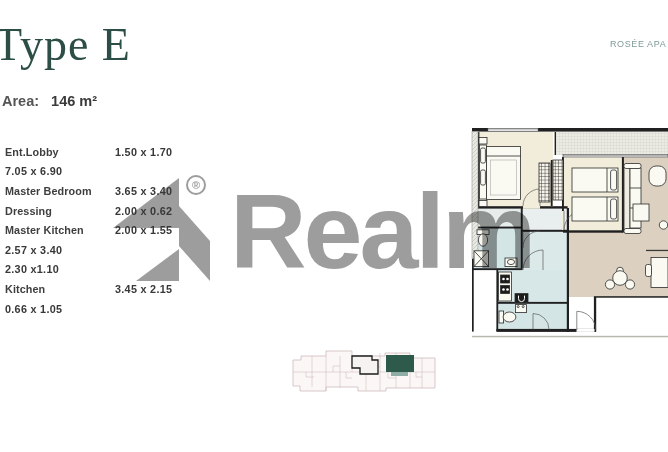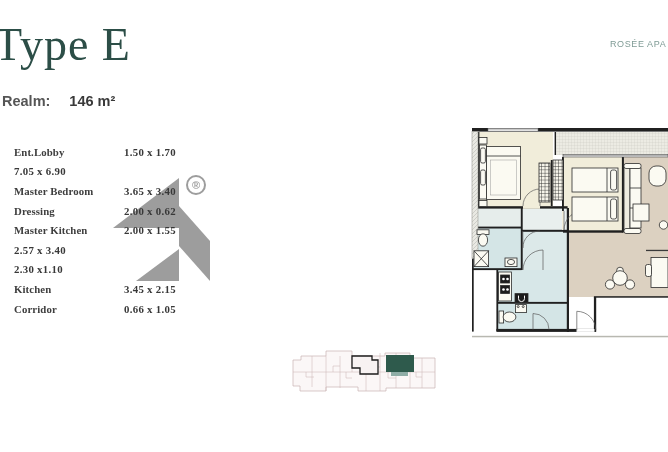--- a/index.html
+++ b/index.html
@@ -8,27 +8,27 @@
     background:#ffffff;font-family:"Liberation Sans",sans-serif;
   }
   .abs{position:absolute;}
   
   .title{
     left:-6px;top:18px;font-family:"Liberation Serif","DejaVu Serif",serif;
     font-size:46px;font-weight:500;color:#2c4e47;letter-spacing:1px;z-index:10;
   }
   .area-line{left:2px;top:93px;font-size:14.5px;color:#4a4a4a;z-index:10;}
   .area-label{font-weight:bold;color:#555555;}
-  .area-value{font-weight:bold;color:#3a3a3a;margin-left:19px;}
+  .area-value{font-weight:bold;color:#3a3a3a;margin-left:12px;}
   .project-label{
     left:610px;top:25px;font-size:9px;font-weight:normal;color:#7f9b95;
     letter-spacing:0.6px;white-space:nowrap;z-index:10;margin-top:14px;
   }
   
-  .rooms{left:14px;top:142px;width:185px;z-index:10;font-family:Liberation Serif, serif;}
+  .rooms{left:5px;top:142px;width:185px;z-index:10;}
   .room-row{display:flex;height:19.6px;align-items:center;}
   .room-name{width:110px;font-size:10.8px;font-weight:bold;color:#3e3e3e;letter-spacing:0.1px;}
   .room-dims{font-size:10.8px;font-weight:bold;color:#383838;letter-spacing:0.3px;}
   
   .plan{left:463px;top:115px;z-index:1;}
   .keyplan{left:288px;top:347px;z-index:1;}
   
   .watermark{left:100px;top:168px;width:470px;height:125px;z-index:5;
     mix-blend-mode:multiply;pointer-events:none;}
   .wm-logo{position:absolute;left:5px;top:5px;}
@@ -40,21 +40,21 @@
   .wm-text{
     position:absolute;left:130px;top:10px;font-size:106px;font-weight:bold;
     color:#9d9d9d;letter-spacing:-3px;line-height:1;
   }
 </style>
 </head>
 <body>
 
 <div class="abs title">Type E</div>
 <div class="abs area-line">
-  <span class="area-label">Realm:</span><span class="area-value">146 m²</span>
+  <span class="area-label">Area:</span><span class="area-value">146 m²</span>
 </div>
 <div class="abs project-label">ROSÉE APA</div>
 
 <div class="abs rooms">
   <div class="room-row">
       <span class="room-name">Ent.Lobby</span>
       <span class="room-dims">1.50 x 1.70</span>
     </div>
   <div class="room-row">
       <span class="room-dims">7.05 x 6.90</span>
@@ -75,21 +75,20 @@
       <span class="room-dims">2.57 x 3.40</span>
     </div>
   <div class="room-row">
       <span class="room-dims">2.30 x1.10</span>
     </div>
   <div class="room-row">
       <span class="room-name">Kitchen</span>
       <span class="room-dims">3.45 x 2.15</span>
     </div>
   <div class="room-row">
-      <span class="room-name">Corridor</span>
       <span class="room-dims">0.66 x 1.05</span>
     </div>
 </div>
 
 <svg class="abs plan" width="205" height="225" viewBox="0 0 205 225">
   <defs>
     <pattern id="balc" width="3" height="3" patternUnits="userSpaceOnUse">
       <rect width="3" height="3" fill="#ecebe3"></rect>
       <path d="M0 0H3M0 0V3" stroke="#c8c8bf" stroke-width="0.5"></path>
     </pattern>
@@ -265,13 +264,14 @@
   </g>
 </svg>
 
 <div class="abs watermark">
   <svg class="wm-logo" width="110" height="110" viewBox="0 0 110 110" fill="#9d9d9d">
     <polygon points="8,55 74,5 74,55"></polygon>
     <polygon points="74,33 105,68 105,108 74,73"></polygon>
     <polygon points="31,108 74,76 74,108"></polygon>
   </svg>
   <span class="wm-reg">®</span>
+  <span class="wm-text">Realm</span>
 </div>
 
 </body></html>

